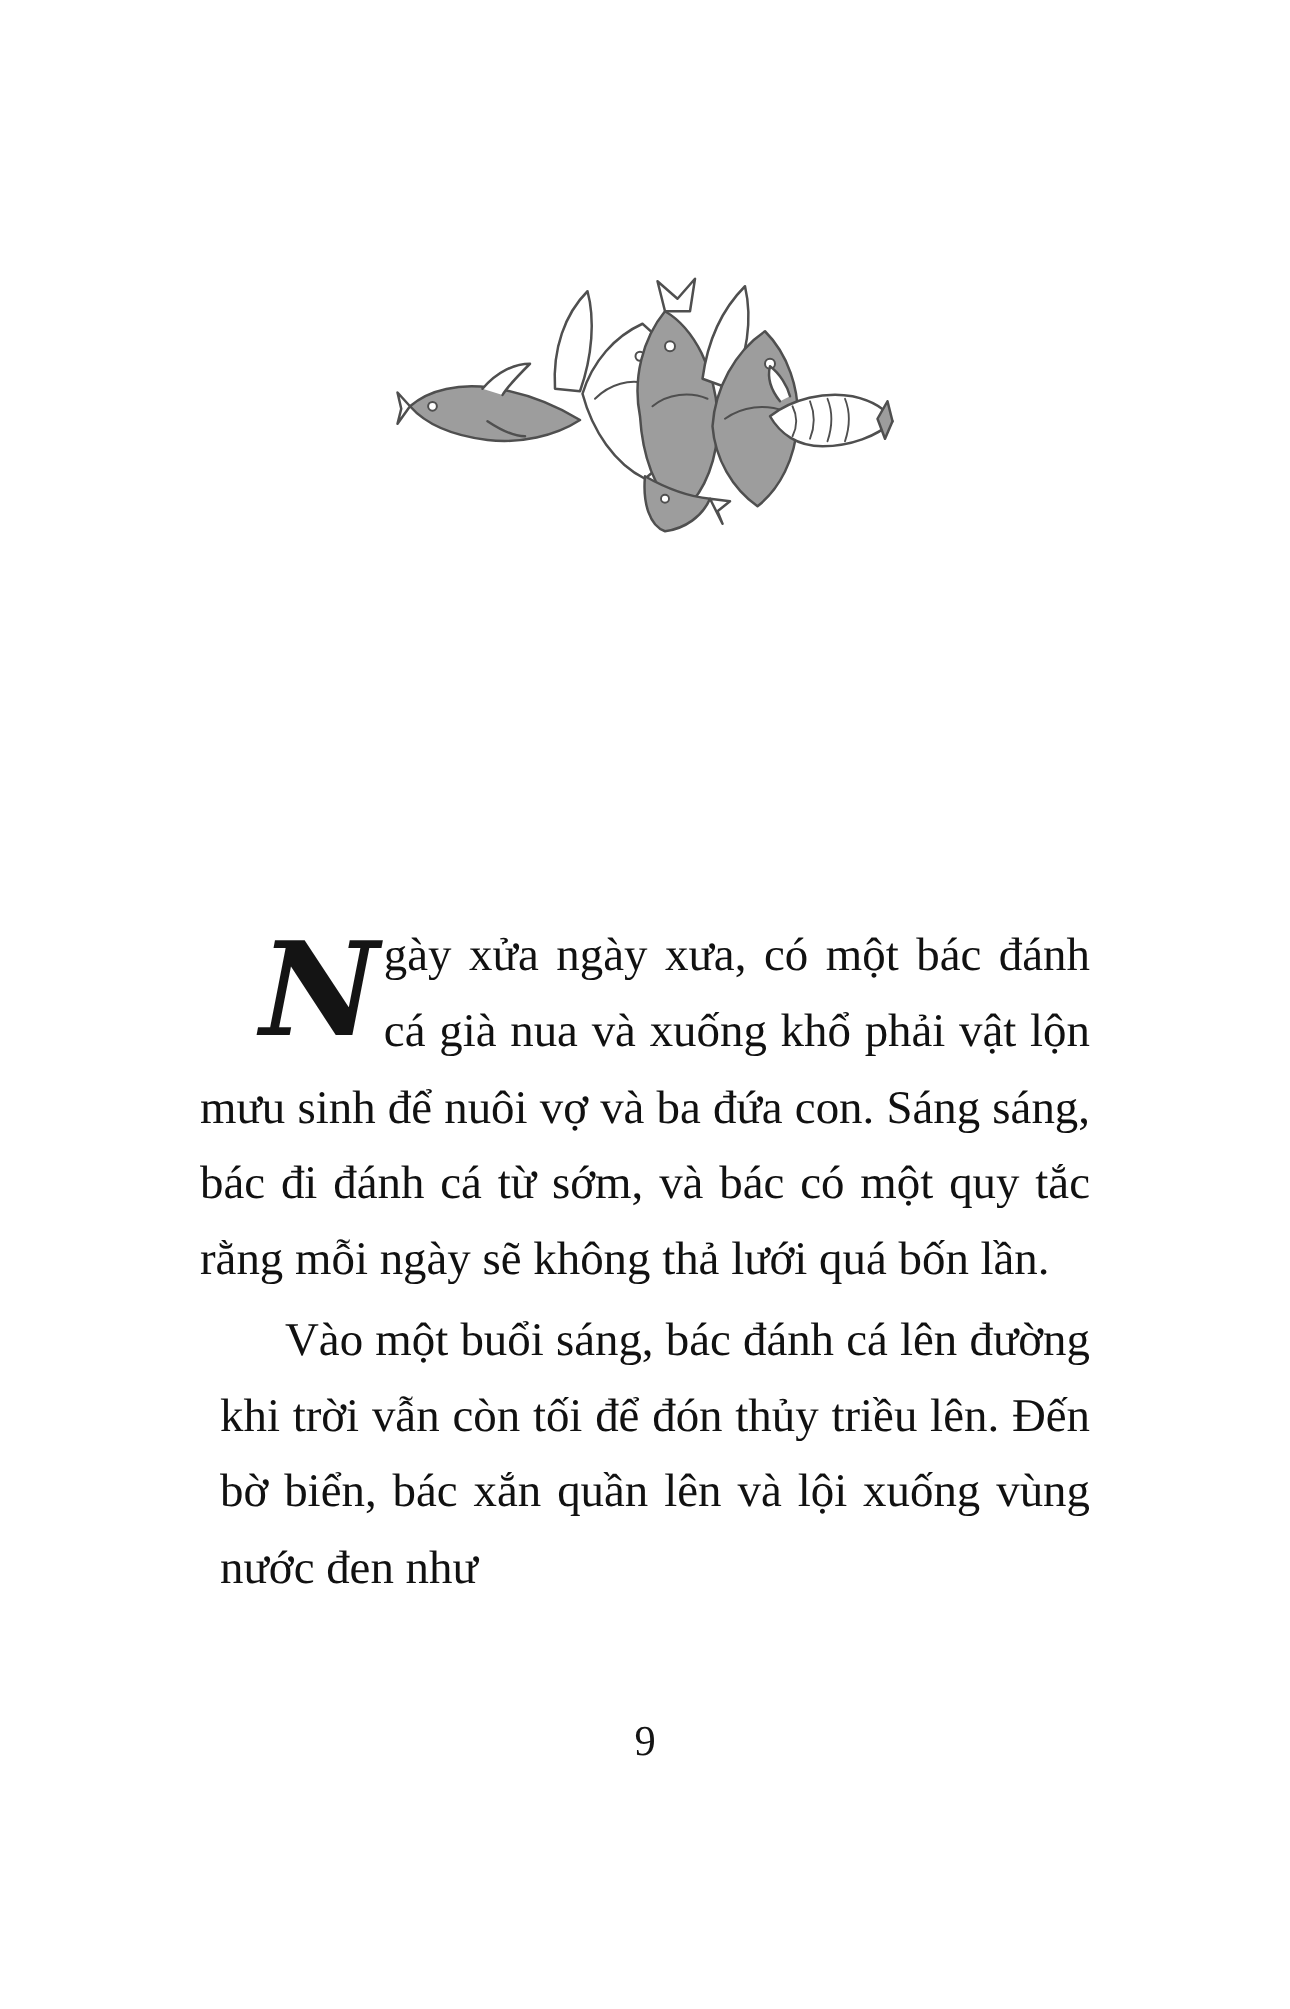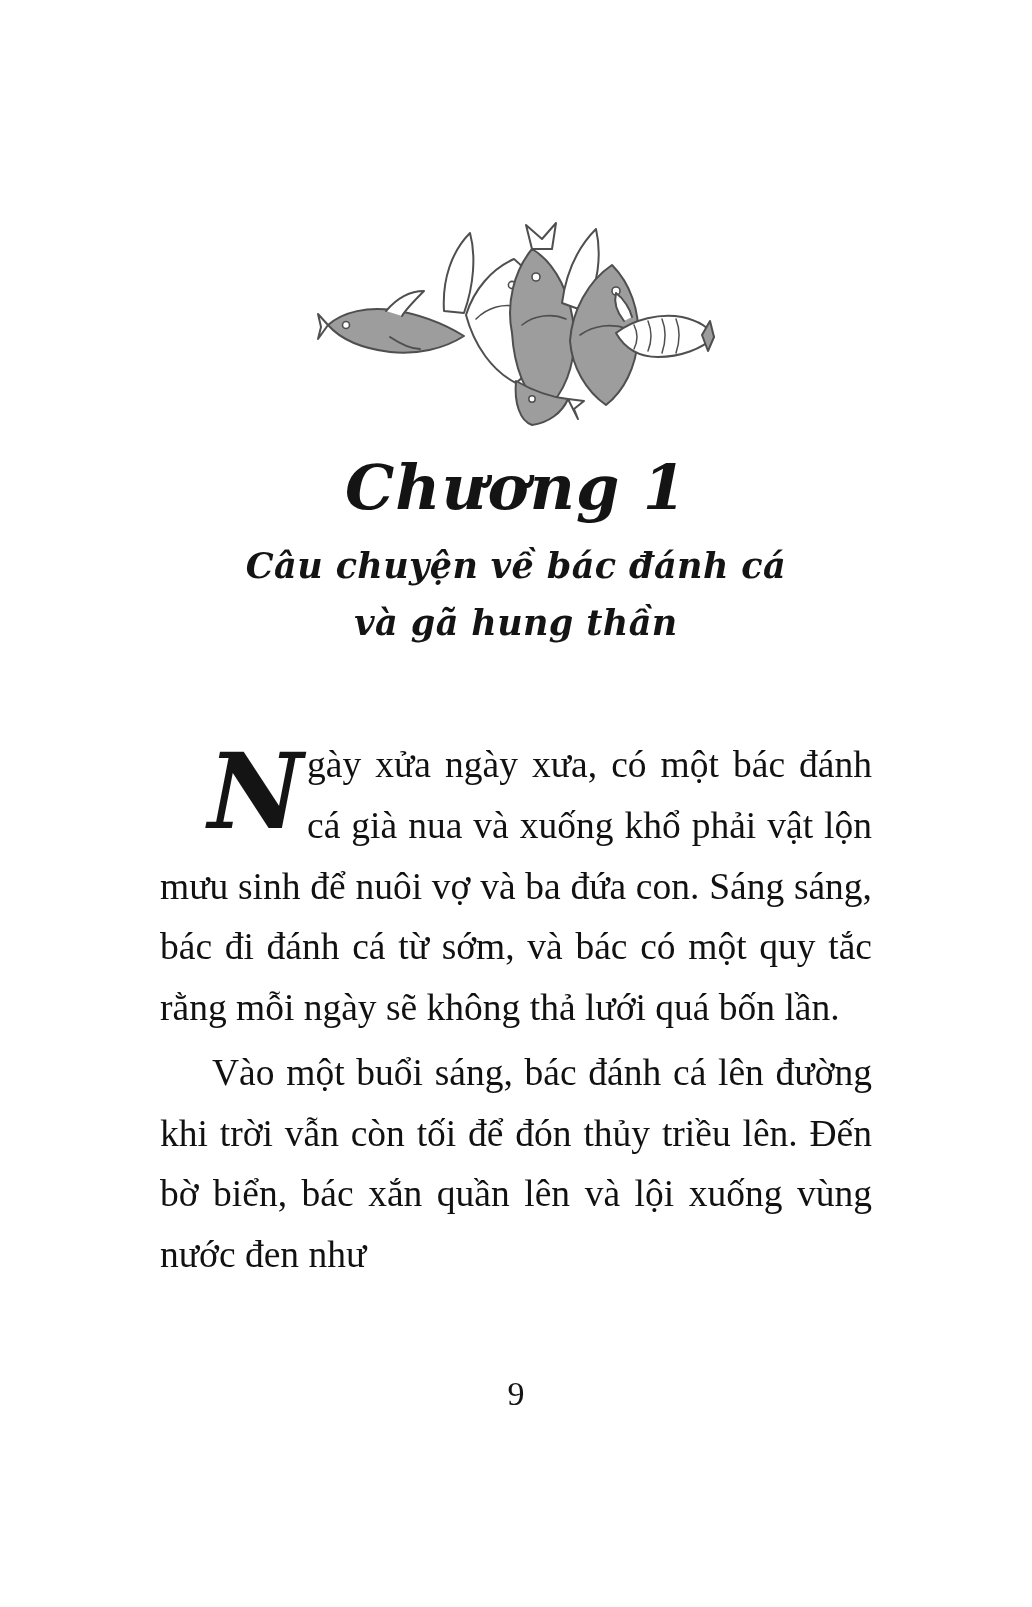--- a/index.html
+++ b/index.html
@@ -79,20 +79,21 @@
     font-size: 37.5px;
     line-height: 1.62;
     text-align: justify;
     text-justify: inter-word;
     color: #111111;
     margin: 0;
   }
   .para + .para {
     margin-top: 4px;
     text-indent: 52px;
+    margin-left: 16px;
   }
   .para.first {
     position: relative;
   }
   .dropcap {
     float: left;
     font-family: "DejaVu Serif", serif;
     font-style: italic;
     font-weight: 700;
     font-size: 104px;
@@ -153,27 +154,20 @@
         <path d="M360 104 C364 114 364 126 360 138" fill="none" stroke-width="1.5"></path>
         <path d="M308 106 C300 96 298 86 300 78 C308 84 314 94 316 102" fill="#ffffff"></path>
 
         <path d="M200 166 C214 174 232 182 252 184 C246 198 232 208 216 210 C204 206 198 188 200 166 Z" fill="#9d9d9d"></path>
         <path d="M252 184 L268 186 L258 194 L262 204 Z" fill="#ffffff"></path>
         <circle cx="216" cy="184" r="3.2" fill="#ffffff" stroke="#4f4f4f" stroke-width="1.5"></circle>
       </g>
     </svg>
   </div>
 
-  <div class="chapter-head">
-    <div class="chapter-number">Chương 1</div>
-    <div class="chapter-title">
-      <span class="line1">Câu chuyện về bác đánh cá</span>
-      <span class="line2">và gã hung thần</span>
-    </div>
-  </div>
 
   <div class="body-text">
     <p class="para first">
       <span class="dropcap">N</span><span>gày xửa ngày xưa, có một bác đánh cá già nua và xuống khổ phải vật lộn mưu sinh để nuôi vợ và ba đứa con. Sáng sáng, bác đi đánh cá từ sớm, và bác có một quy tắc rằng mỗi ngày sẽ không thả lưới quá bốn lần.</span>
     </p>
     <p class="para">Vào một buổi sáng, bác đánh cá lên đường khi trời vẫn còn tối để đón thủy triều lên. Đến bờ biển, bác xắn quần lên và lội xuống vùng nước đen như</p>
   </div>
 
   <div class="page-number">9</div>
 

